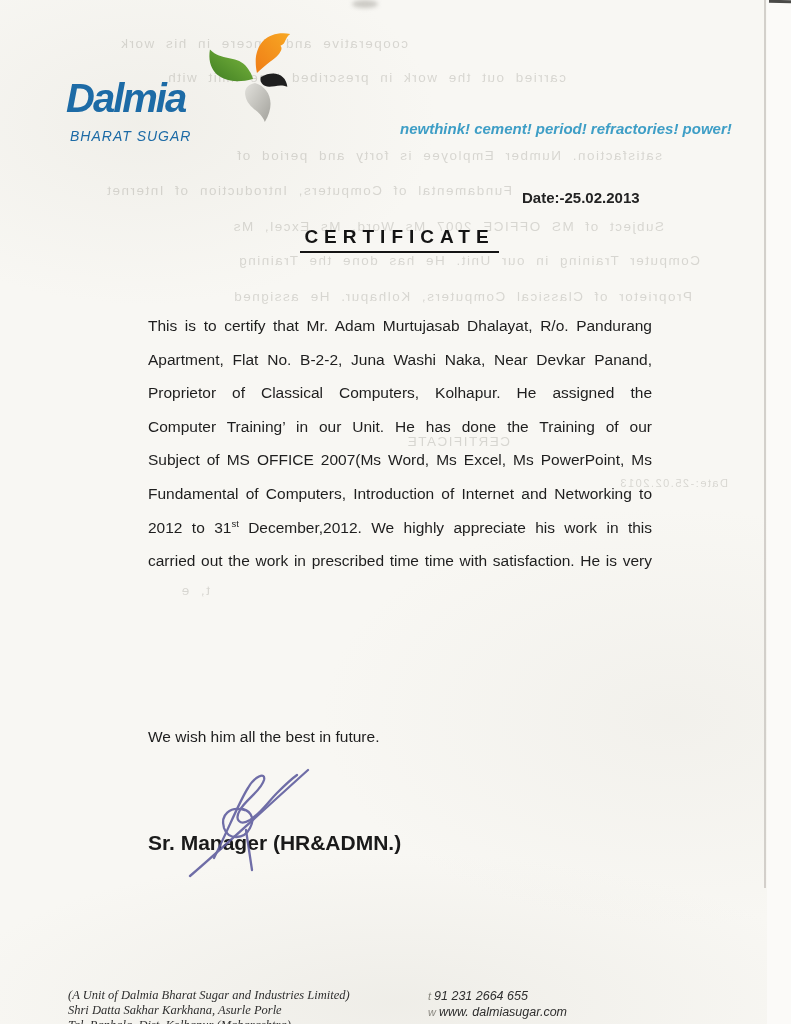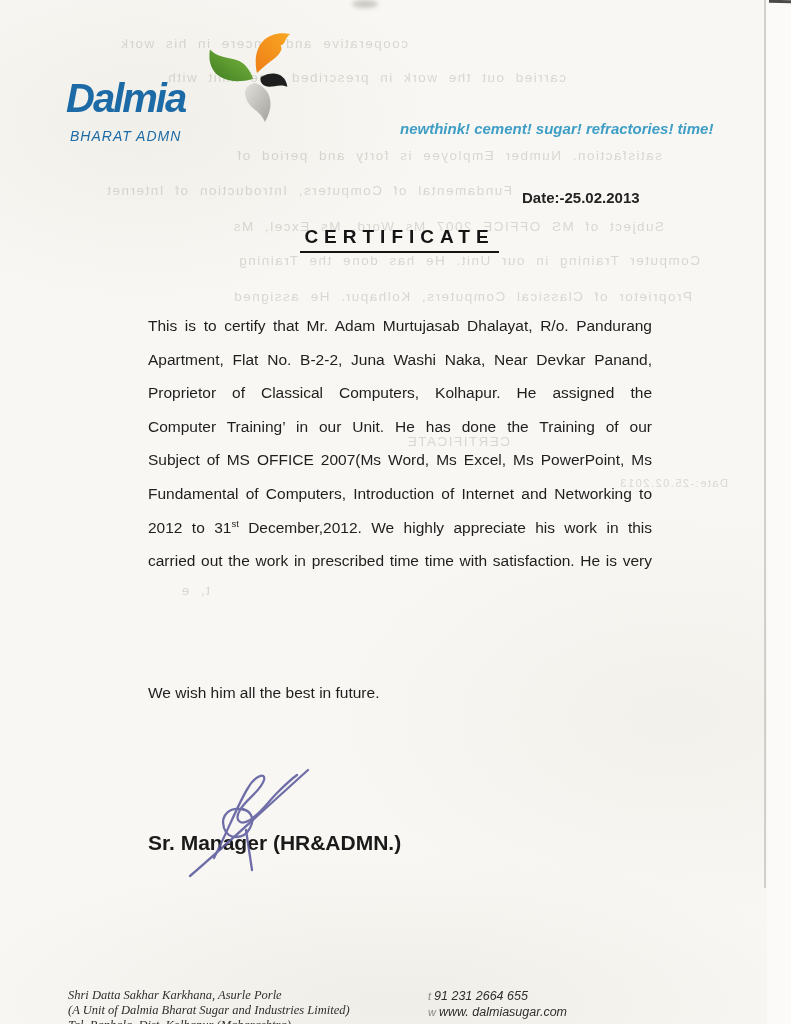--- a/index.html
+++ b/index.html
@@ -50,21 +50,21 @@
   }
   .cert-title-wrap { position:absolute; left:148px; top:226px; width:503px; text-align:center; }
   .cert-title {
     display:inline-block; font-size:19px; font-weight:bold; color:#141414;
     letter-spacing:6px; border-bottom:2.5px solid #141414; padding:0 4px 3px 4px;
   }
   .body-text { position:absolute; left:148px; top:309px; width:504px; color:#1e1e1e; font-size:15.5px; }
   .bl { height:33.6px; line-height:33.6px; white-space:nowrap; }
   .jl { text-align:justify; text-align-last:justify; white-space:normal; height:33.6px; line-height:33.6px; overflow:hidden; }
   sup.st { font-size:9.5px; vertical-align:super; line-height:0; }
-  .closing { position:absolute; left:148px; top:684px; font-size:15.5px; color:#1e1e1e; }
+  .closing { position:absolute; left:148px; top:728px; font-size:15.5px; color:#1e1e1e; }
   .sig-svg { position:absolute; left:176px; top:758px; z-index:3; }
   .sig-title { position:absolute; left:148px; top:831px; font-size:21px; font-weight:bold; color:#1a1a1a; z-index:2; }
   
   .footer-left {
     position:absolute; left:68px; top:988px;
     font-family:"Liberation Serif", serif; font-style:italic;
     font-size:12.5px; color:#2e2e2e; line-height:15.2px;
   }
   .footer-right {
     position:absolute; left:428px; top:988px;
@@ -108,23 +108,23 @@
         <stop offset="0" stop-color="#e2e1dc"></stop>
           <stop offset="1" stop-color="#a3a29c"></stop>
       </linearGradient>
     </defs>
     <path d="M58 52 C 28 60, 10 46, 14 22 C 26 34, 40 28, 50 38 C 55 44, 57 48, 58 52 Z" fill="url(#gr)"></path>
     <path d="M62 46 C 56 18, 72 2, 96 6 C 90 10, 92 16, 86 18 C 90 22, 82 30, 76 34 C 70 39, 66 42, 62 46 Z" fill="url(#or)"></path>
     <path d="M66 50 C 80 42, 92 48, 93 60 C 84 56, 77 62, 70 59 C 66 57, 65 53, 66 50 Z" fill="#1f1f1f"></path>
     <path d="M60 56 C 74 60, 82 76, 70 96 C 66 84, 52 82, 50 68 C 49 61, 54 57, 60 56 Z" fill="url(#sv)"></path>
   </svg>
   <div class="brand">Dalmia</div>
-  <div class="brand-sub">BHARAT ADMN</div>
+  <div class="brand-sub">BHARAT SUGAR</div>
 
-  <div class="tagline"><span class="light">new</span><span class="bold">think!</span><span class="bold"> cement! sugar! refractories! time!</span></div>
+  <div class="tagline"><span class="light">new</span><span class="bold">think!</span><span class="bold"> cement! period! refractories! power!</span></div>
 
   <div class="date-line">Date:-25.02.2013</div>
 
   <div class="cert-title-wrap">
     <span class="cert-title">CERTIFICATE</span>
   </div>
 
   <div class="body-text">
     <div class="jl">This is to certify that Mr. Adam Murtujasab Dhalayat, R/o. Pandurang Nagari</div>
     <div class="jl">Apartment, Flat No. B-2-2, Juna Washi Naka, Near Devkar Panand, Kolhapur;</div>
@@ -142,22 +142,22 @@
     <g fill="none" stroke="#5d5b9d" stroke-width="2.3" stroke-linecap="round" opacity="0.88">
       <path d="M38 100 C 52 72, 64 42, 72 30 C 78 19, 90 13, 88 22 C 85 33, 70 41, 64 52 C 58 62, 64 68, 74 62 C 85 55, 92 44, 101 35 C 108 28, 114 22, 121 17"></path>
       <path d="M68 52 C 54 48, 44 57, 48 70 C 52 82, 68 82, 74 70 C 80 59, 73 51, 64 51"></path>
       <path d="M14 118 C 40 96, 92 48, 132 12"></path>
       <path d="M70 72 C 72 86, 74 98, 76 112"></path>
     </g>
   </svg>
   <div class="sig-title">Sr. Manager (HR&amp;ADMN.)</div>
 
   <div class="footer-left">
+    <div>(A Unit of Dalmia Bharat Sugar and Industries Limited)</div>
     <div>Shri Datta Sakhar Karkhana, Asurle Porle</div>
-    <div>(A Unit of Dalmia Bharat Sugar and Industries Limited)</div>
     <div>Tal. Panhala, Dist. Kolhapur (Maharashtra)</div>
   </div>
   <div class="footer-right">
     <div><span class="pfx">t</span><span>91 231 2664 655</span></div>
     <div><span class="pfx">w</span><span>www. dalmiasugar.com</span></div>
   </div>
 
 </div>
 
 </body></html>

